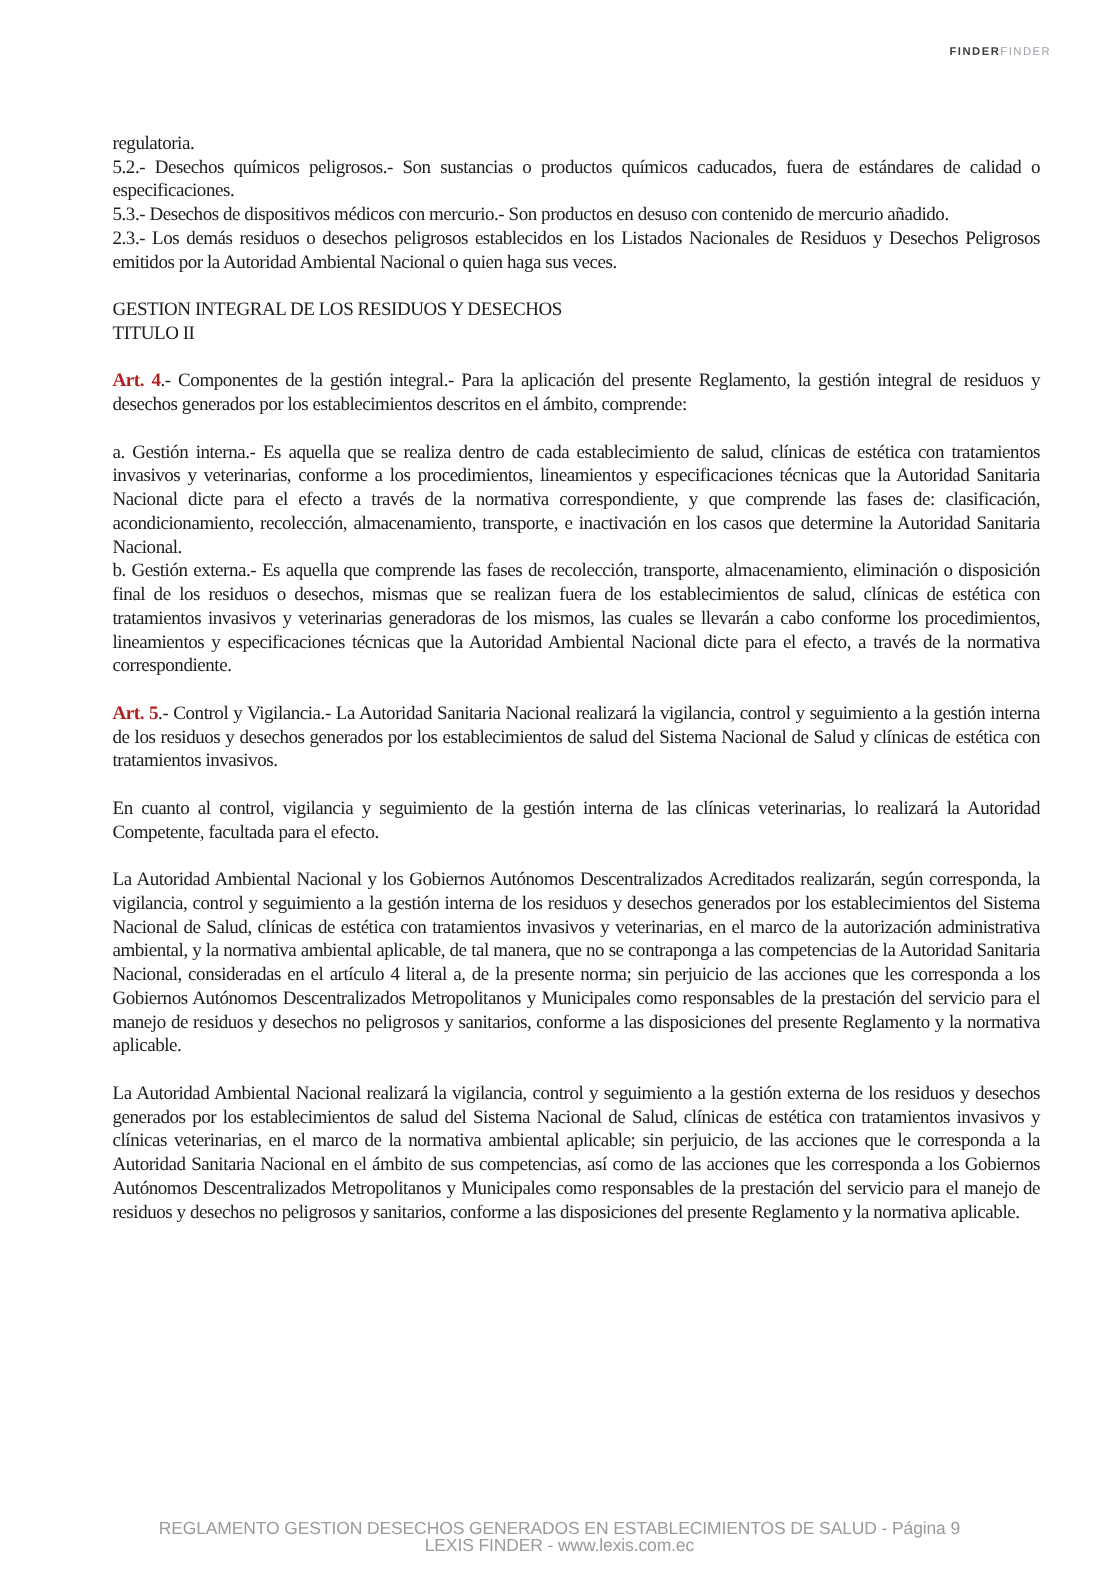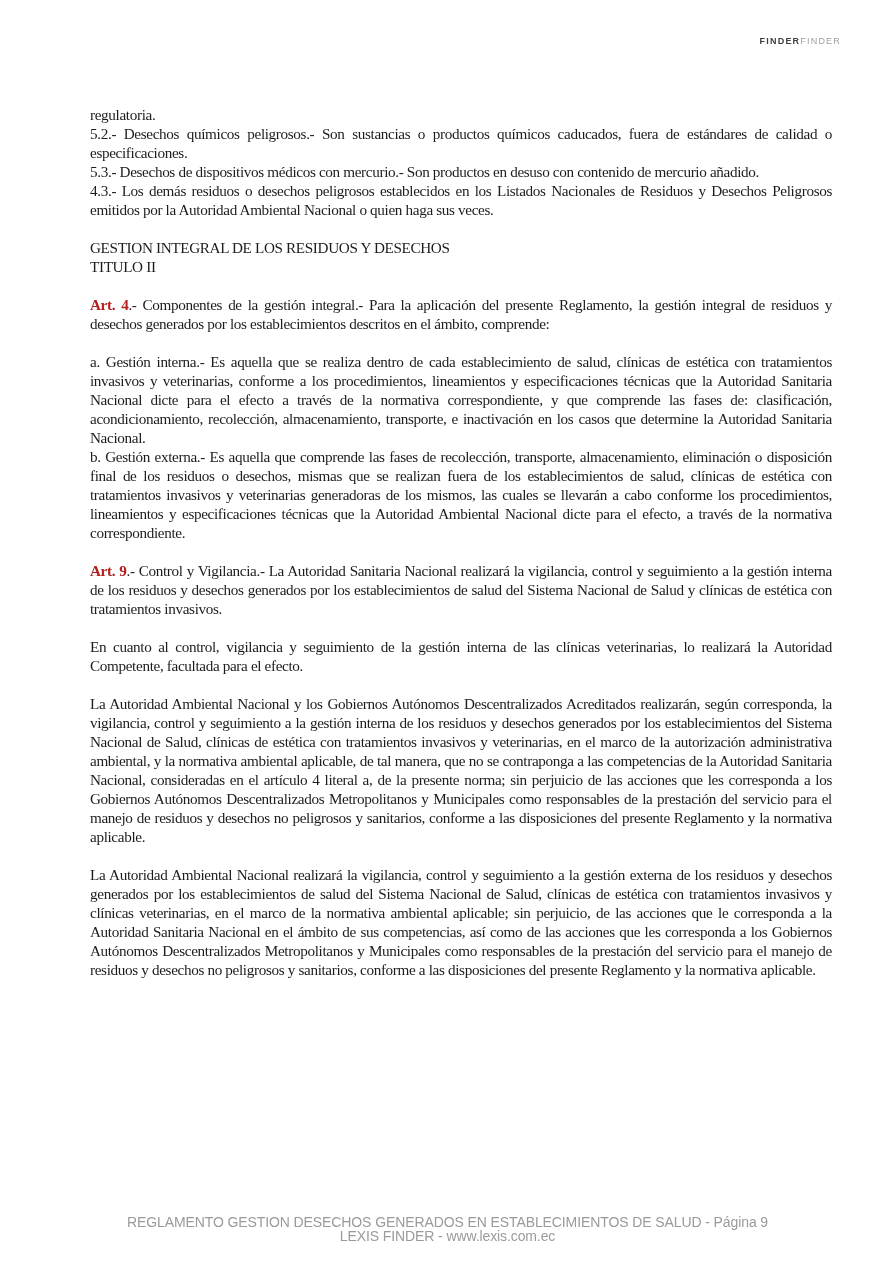--- a/index.html
+++ b/index.html
@@ -30,31 +30,31 @@
 <body>
 
 <div class="logo">
   <span class="lexis">FINDER</span><span class="finder">FINDER</span>
 </div>
 
 <div class="content">
   <p>regulatoria.</p>
   <p>5.2.- Desechos químicos peligrosos.- Son sustancias o productos químicos caducados, fuera de estándares de calidad o especificaciones.</p>
   <p>5.3.- Desechos de dispositivos médicos con mercurio.- Son productos en desuso con contenido de mercurio añadido.</p>
-  <p>4.3.- Los demás residuos o desechos peligrosos establecidos en los Listados Nacionales de Residuos y Desechos Peligrosos emitidos por la Autoridad Ambiental Nacional o quien haga sus veces.</p>
+  <p>2.3.- Los demás residuos o desechos peligrosos establecidos en los Listados Nacionales de Residuos y Desechos Peligrosos emitidos por la Autoridad Ambiental Nacional o quien haga sus veces.</p>
   <div class="gap"></div>
   <p>GESTION INTEGRAL DE LOS RESIDUOS Y DESECHOS</p>
   <p>TITULO II</p>
   <div class="gap"></div>
   <p><span class="art-label">Art. 4</span><span>.- Componentes de la gestión integral.- Para la aplicación del presente Reglamento, la gestión integral de residuos y desechos generados por los establecimientos descritos en el ámbito, comprende:</span></p>
   <div class="gap"></div>
   <p>a. Gestión interna.- Es aquella que se realiza dentro de cada establecimiento de salud, clínicas de estética con tratamientos invasivos y veterinarias, conforme a los procedimientos, lineamientos y especificaciones técnicas que la Autoridad Sanitaria Nacional dicte para el efecto a través de la normativa correspondiente, y que comprende las fases de: clasificación, acondicionamiento, recolección, almacenamiento, transporte, e inactivación en los casos que determine la Autoridad Sanitaria Nacional.</p>
   <p>b. Gestión externa.- Es aquella que comprende las fases de recolección, transporte, almacenamiento, eliminación o disposición final de los residuos o desechos, mismas que se realizan fuera de los establecimientos de salud, clínicas de estética con tratamientos invasivos y veterinarias generadoras de los mismos, las cuales se llevarán a cabo conforme los procedimientos, lineamientos y especificaciones técnicas que la Autoridad Ambiental Nacional dicte para el efecto, a través de la normativa correspondiente.</p>
   <div class="gap"></div>
-  <p><span class="art-label">Art. 9</span><span>.- Control y Vigilancia.- La Autoridad Sanitaria Nacional realizará la vigilancia, control y seguimiento a la gestión interna de los residuos y desechos generados por los establecimientos de salud del Sistema Nacional de Salud y clínicas de estética con tratamientos invasivos.</span></p>
+  <p><span class="art-label">Art. 5</span><span>.- Control y Vigilancia.- La Autoridad Sanitaria Nacional realizará la vigilancia, control y seguimiento a la gestión interna de los residuos y desechos generados por los establecimientos de salud del Sistema Nacional de Salud y clínicas de estética con tratamientos invasivos.</span></p>
   <div class="gap"></div>
   <p>En cuanto al control, vigilancia y seguimiento de la gestión interna de las clínicas veterinarias, lo realizará la Autoridad Competente, facultada para el efecto.</p>
   <div class="gap"></div>
   <p>La Autoridad Ambiental Nacional y los Gobiernos Autónomos Descentralizados Acreditados realizarán, según corresponda, la vigilancia, control y seguimiento a la gestión interna de los residuos y desechos generados por los establecimientos del Sistema Nacional de Salud, clínicas de estética con tratamientos invasivos y veterinarias, en el marco de la autorización administrativa ambiental, y la normativa ambiental aplicable, de tal manera, que no se contraponga a las competencias de la Autoridad Sanitaria Nacional, consideradas en el artículo 4 literal a, de la presente norma; sin perjuicio de las acciones que les corresponda a los Gobiernos Autónomos Descentralizados Metropolitanos y Municipales como responsables de la prestación del servicio para el manejo de residuos y desechos no peligrosos y sanitarios, conforme a las disposiciones del presente Reglamento y la normativa aplicable.</p>
   <div class="gap"></div>
   <p>La Autoridad Ambiental Nacional realizará la vigilancia, control y seguimiento a la gestión externa de los residuos y desechos generados por los establecimientos de salud del Sistema Nacional de Salud, clínicas de estética con tratamientos invasivos y clínicas veterinarias, en el marco de la normativa ambiental aplicable; sin perjuicio, de las acciones que le corresponda a la Autoridad Sanitaria Nacional en el ámbito de sus competencias, así como de las acciones que les corresponda a los Gobiernos Autónomos Descentralizados Metropolitanos y Municipales como responsables de la prestación del servicio para el manejo de residuos y desechos no peligrosos y sanitarios, conforme a las disposiciones del presente Reglamento y la normativa aplicable.</p>
 </div>
 
 <div class="footer">
   <div>REGLAMENTO GESTION DESECHOS GENERADOS EN ESTABLECIMIENTOS DE SALUD - Página 9</div>

